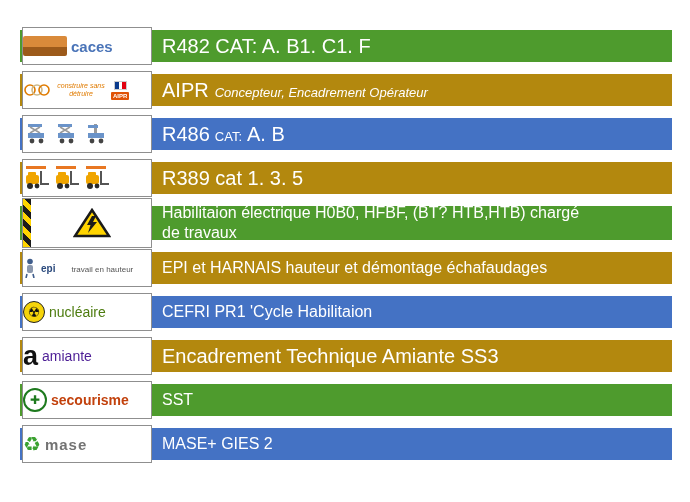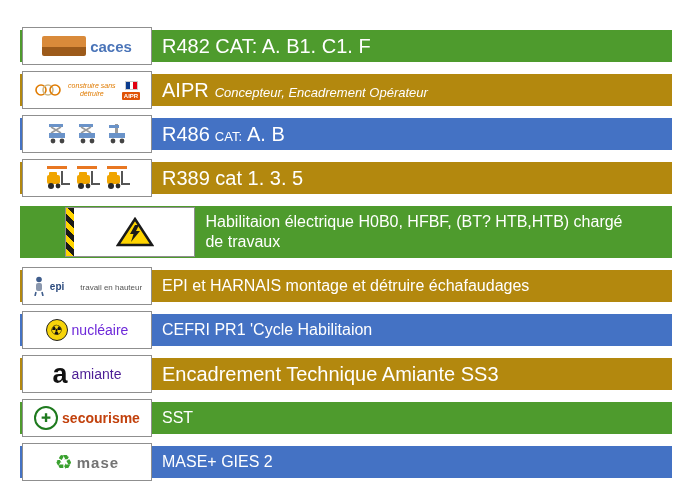--- a/index.html
+++ b/index.html
@@ -1,27 +1,27 @@
 <!DOCTYPE html>
 <html><head>
 <meta charset="utf-8">
 <style>
   * { margin:0; padding:0; box-sizing:border-box; }
   html,body { width:690px; height:502px; background:#ffffff; overflow:hidden;
     font-family:"Liberation Sans", sans-serif; }
   .page { padding:30px 18px 0 20px; display:flex; flex-direction:column; gap:12px; }
 
   .row { position:relative; display:flex; align-items:center; height:32px; color:#fff; }
-  .row.tall { height:52px;justify-content:center; }
+  .row.tall { height:34px; }
   .row.green { background:#4e9b2d; }
   .row.gold  { background:#b3880e; }
   .row.blue  { background:#4472c4; }
 
   .logo-box { flex:0 0 130px; height:38px; background:#fff; border:1px solid #8f8f8f;
-    display:flex; align-items:center; justify-content:center; gap:4px; margin-left:2px;
+    display:flex; align-items:center; gap:4px; margin-left:2px;
     overflow:hidden; z-index:1; }
   .logo-box.tallbox { height:50px; }
 
   .row-text { padding-left:10px; white-space:nowrap; display:flex; align-items:baseline; }
   .t-big { font-size:20px; }
   .t-med { font-size:16px; }
   .t-small { font-size:13px; margin-left:6px;font-style:italic; }
   .t-mid { font-size:13px; margin:0 5px; }
   .row-text.wrap { white-space:normal; display:block; line-height:1.25; font-size:16px; padding-right:6px; }
   .row-text.wrap span { display:block; }
@@ -47,21 +47,21 @@
   .hazard-stripes { position:absolute; left:0; top:0; bottom:0; width:8px;
     background:repeating-linear-gradient(45deg,#ffd400 0 5px,#1a1a1a 5px 10px); }
 
   
   .epi-word { font-size:8px; color:#555; white-space:nowrap; }
   .epi-word b { font-size:10px; color:#2b4a7d; margin-right:16px; }
 
   
   .nuke-icon { width:22px; height:22px; border-radius:50%; background:#f6d40a; border:1px solid #222;
     color:#111; display:flex; align-items:center; justify-content:center; font-size:14px; line-height:1; }
-  .nuke-word { font-size:14px; color:#6d28d9; }
+  .nuke-word { font-size:14px; color:#4d7c0f; }
 
   
   .amiante-a { font-size:27px; font-weight:bold; color:#111; line-height:1; }
   .amiante-word { font-size:14px; color:#4c1d95; }
 
   
   .sst-icon { width:24px; height:24px; border-radius:50%; border:2px solid #1e7a1e; color:#1e7a1e;
     display:flex; align-items:center; justify-content:center; font-size:12px; line-height:1; }
   .sst-word { font-size:14px; font-weight:bold; color:#c2410c; }
 
@@ -192,21 +192,21 @@
   <div class="row gold">
     <div class="logo-box">
       <svg width="14" height="20" viewBox="0 0 14 20">
         <circle cx="7" cy="3.5" r="2.8" fill="#3f5d8c"></circle>
         <rect x="4" y="7" width="6" height="8" rx="2" fill="#8a97ad"></rect>
         <path d="M4 16 L3 20 M10 16 L11 20" stroke="#3f5d8c" stroke-width="1.6"></path>
       </svg>
       <span class="epi-word"><b>epi</b><span>travail en hauteur</span></span>
     </div>
     <div class="row-text">
-      <span class="t-med">EPI et HARNAIS montage et détruire échafaudages</span>
+      <span class="t-med">EPI et HARNAIS hauteur et démontage échafaudages</span>
     </div>
   </div>
 
   <div class="row blue">
     <div class="logo-box">
       <span class="nuke-icon">☢</span>
       <span class="nuke-word">nucléaire</span>
     </div>
     <div class="row-text">
       <span class="t-med">CEFRI PR1 'Cycle Habilitaion</span>

